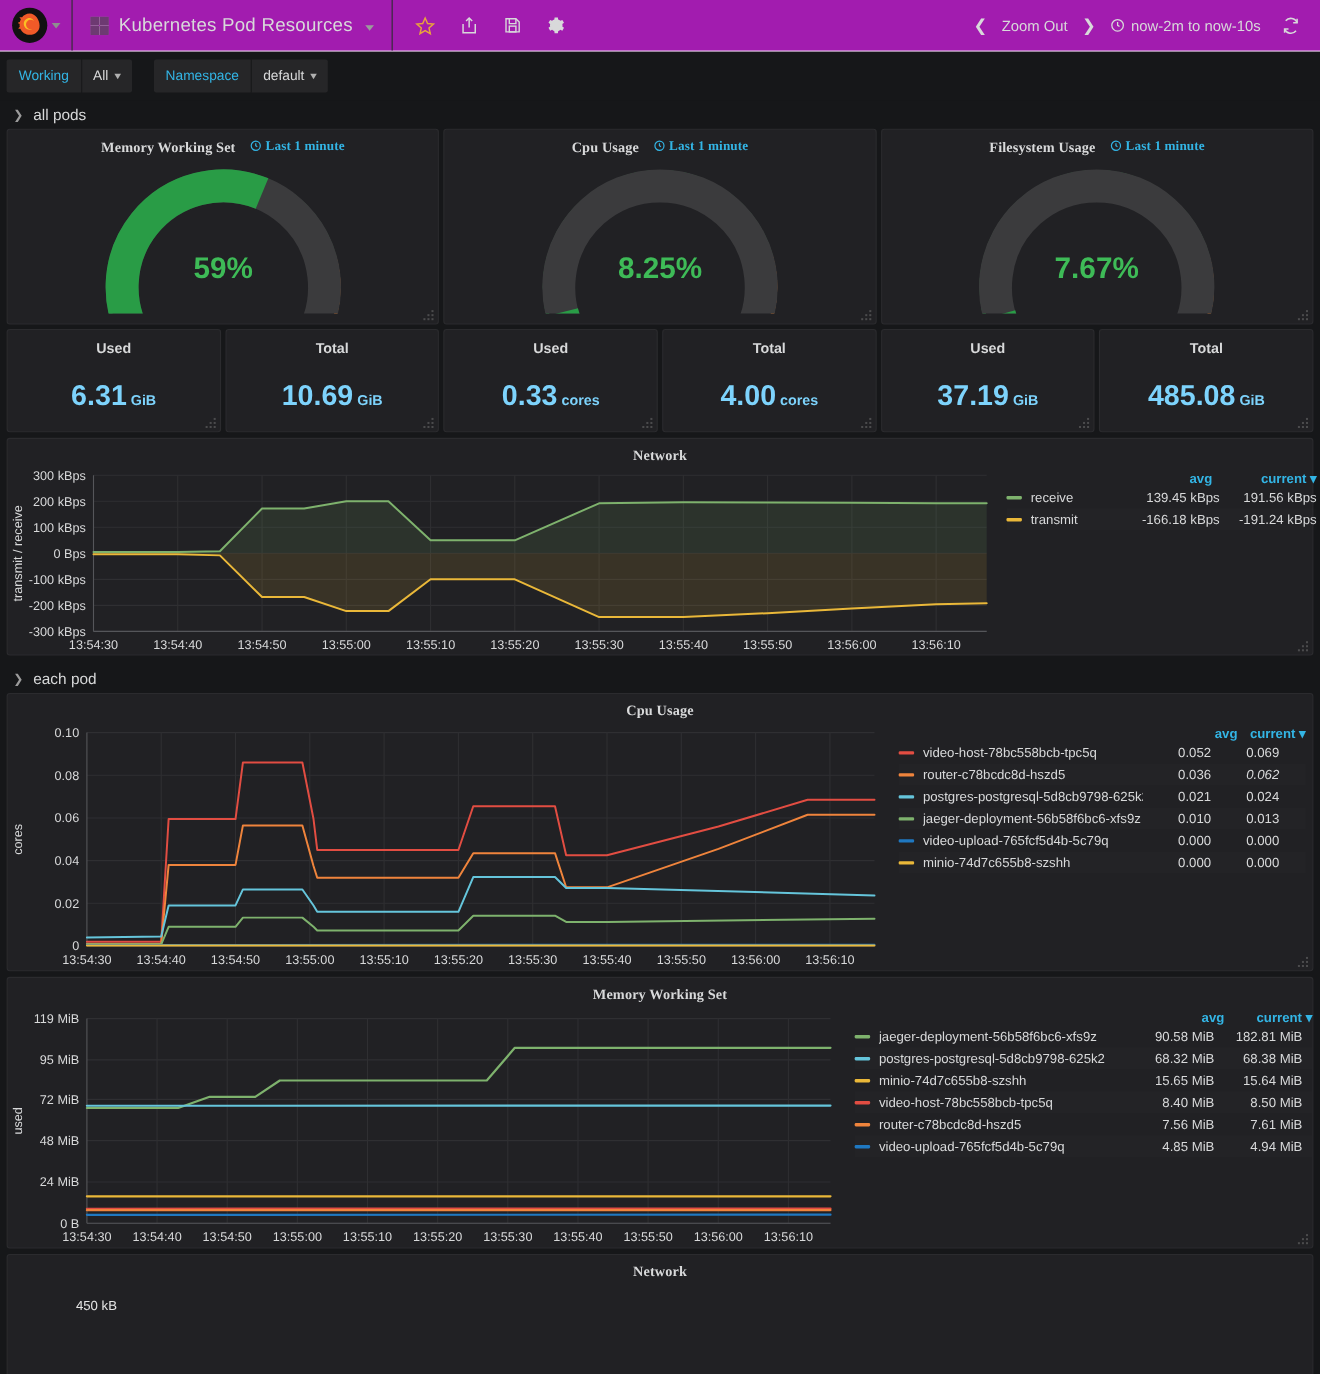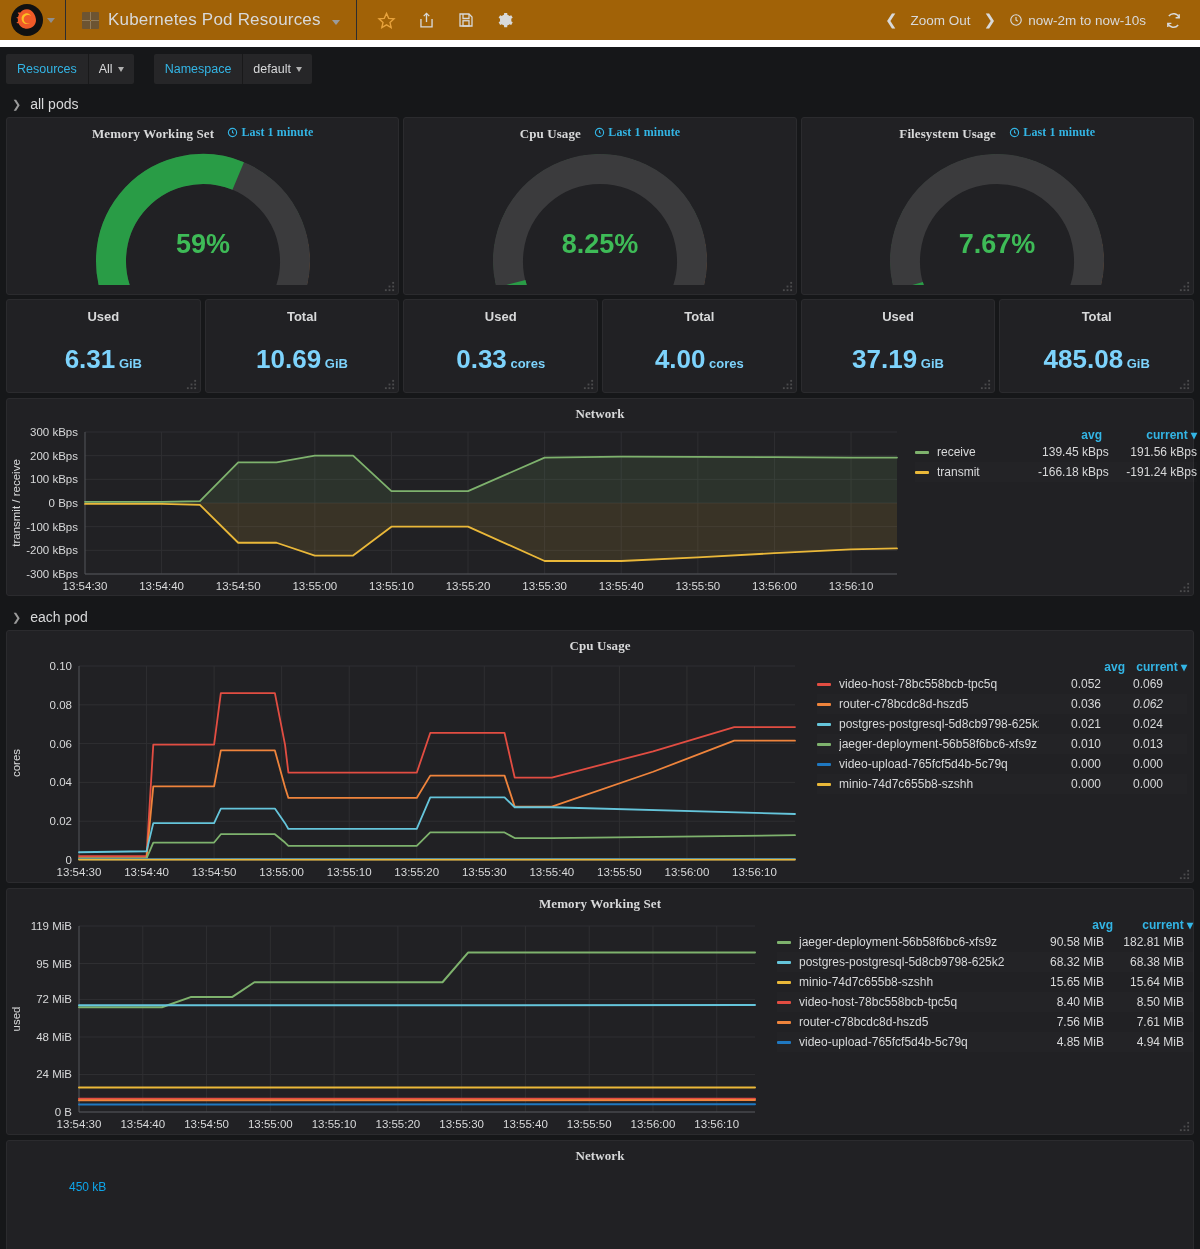--- a/index.html
+++ b/index.html
@@ -7,21 +7,21 @@
     width: 1200px; height: 1249px;
     background: #161719;
     font-family: "Liberation Sans", sans-serif;
     color: #d8d9da;
     overflow: hidden;
   }
 
   
   .navbar {
     height: 47px; display: flex; align-items: stretch;
-    background: #a16207; border-bottom: 7px solid #ffffff;
+    background: #a21caf; border-bottom: 1px solid #ffffff;
   }
   .nav-logo-wrap {
     width: 66px; display: flex; align-items: center; justify-content: center;
     gap: 4px; border-right: 1px solid #2c2d2f;
   }
   .grafana-logo {
     width: 32px; height: 32px; border-radius: 50%;
     background: #111; display: flex; align-items: center; justify-content: center;
   }
   .caret-sm {
@@ -175,21 +175,21 @@
       <svg width="17" height="17" viewBox="0 0 24 24" fill="none" stroke="#d8d9da" stroke-width="2">
         <path d="M20 8a8.5 8.5 0 0 0-14.6-2.4M4 16a8.5 8.5 0 0 0 14.6 2.4"></path>
         <path d="M20 3v5h-5M4 21v-5h5"></path>
       </svg>
     </span>
   </div>
 </div>
 
 <div class="varbar">
   <div class="var-group">
-    <span class="var-label">Resources</span>
+    <span class="var-label">Working</span>
     <span class="var-value">
       <span>All</span>
       <span class="var-caret"></span>
     </span>
   </div>
   <div class="var-group">
     <span class="var-label">Namespace</span>
     <span class="var-value">
       <span>default</span>
       <span class="var-caret"></span>
@@ -680,16 +680,16 @@
           <rect x="1" y="9" width="2" height="2"></rect>
         </g>
       </svg>
   </div>
 </div>
 
 <div class="panels" style="margin-top:5px">
   <div class="panel graph-panel" style="height:120px">
     <div class="panel-title">Network</div>
     <div style="position:relative;height:40px">
-      <span style="position:absolute;left:62px;top:16px;font-size:12px;color:#0ea5e9">450 kB</span>
+      <span style="position:absolute;left:62px;top:16px;font-size:12px;color:#e5e5e5">450 kB</span>
     </div>
   </div>
 </div>
 
 </body></html>

